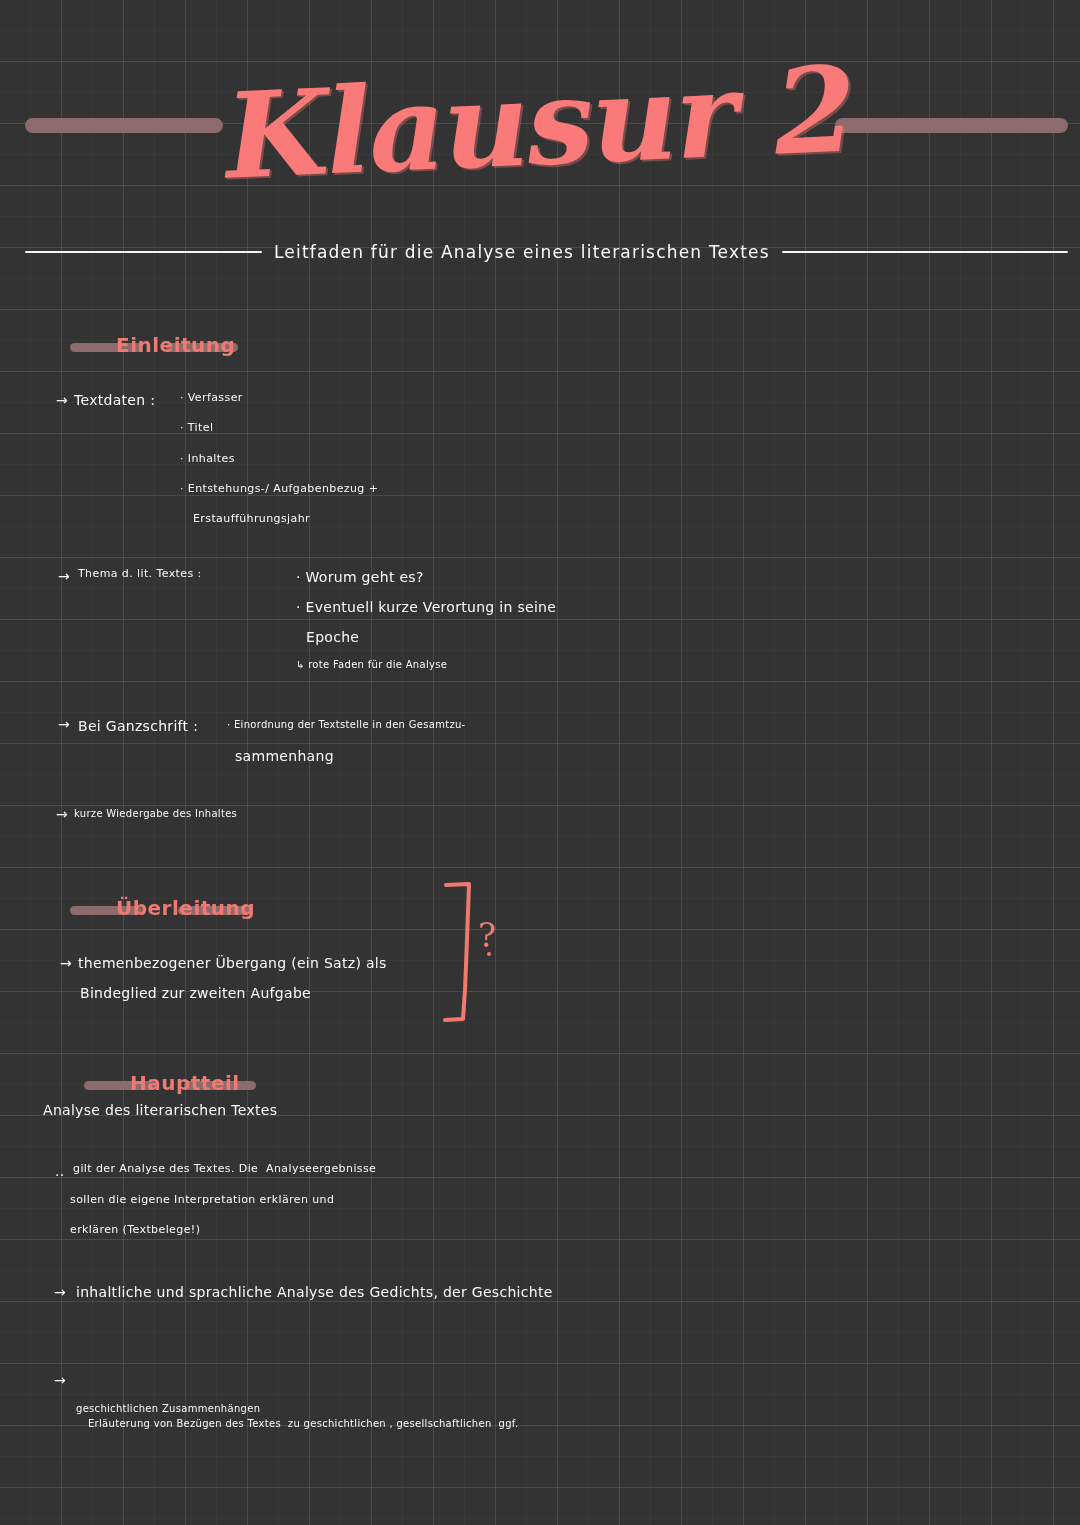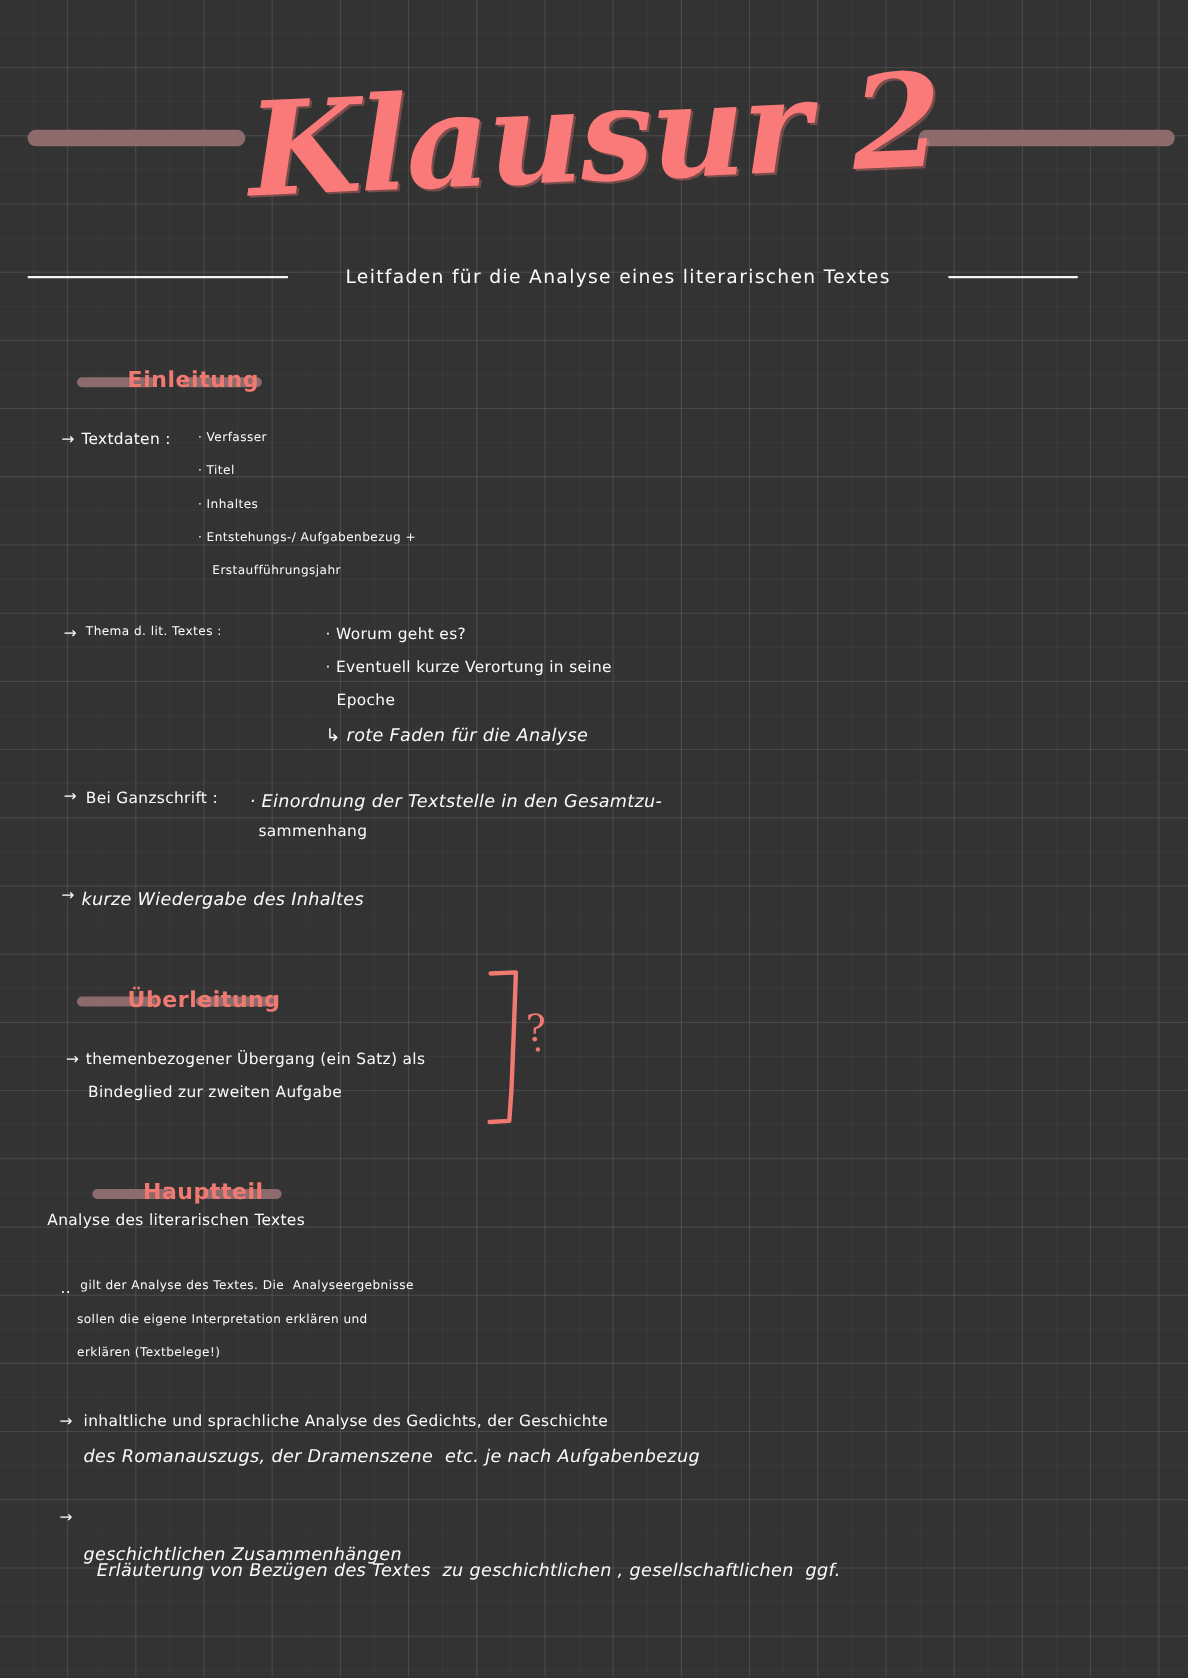--- a/index.html
+++ b/index.html
@@ -57,24 +57,23 @@
     letter-spacing: -2px;
     color: #f97a78;
     transform: rotate(-2.5deg);
     text-shadow: 2px 2px 0 rgba(249,122,120,0.35);
   }
 
   
   .subtitle-row {
     position: absolute;
     left: 0; top: 238px;
-    width: 992px; height: 28px;
+    width: 1080px; height: 28px;
     display: flex;
     align-items: center;
-    gap: 40px;
   }
   .rule {
     height: 2px;
     background: #f4f4f4;
     border-radius: 2px;
   }
   .rule.left  { width: 237px; margin-left: 25px; }
   .rule.right { flex: 1; margin-right: 12px; }
   .subtitle-text {
     font-family: "DejaVu Sans", sans-serif;
@@ -115,21 +114,21 @@
 
   
   .tx {
     position: absolute;
     font-family: "DejaVu Sans", sans-serif;
     color: #fafafa;
     white-space: pre;
   }
   .s15 { font-size: 11px; letter-spacing: 0.4px; }
   .s14 { font-size: 14px; letter-spacing: 0.3px; }
-  .s13 { font-size: 16px; letter-spacing: 0.3px; font-style: italic; }
+  .s13 { font-size: 10px; letter-spacing: 0.3px; }
 
   
   .bracket {
     position: absolute;
     left: 443px; top: 880px;
     width: 40px; height: 145px;
   }
   .qmark {
     position: absolute;
     left: 478px; top: 915px;
@@ -215,19 +214,18 @@
 
   <div class="tx s14" style="left:43px; top:1102px;">Analyse des literarischen Textes</div>
 
   <div class="tx s14" style="left:55px; top:1163px;">..</div>
   <div class="tx s15" style="left:73px; top:1162px;">gilt der Analyse des Textes. Die  Analyseergebnisse</div>
   <div class="tx s15" style="left:70px; top:1193px;">sollen die eigene Interpretation erklären und</div>
   <div class="tx s15" style="left:70px; top:1223px;">erklären (Textbelege!)</div>
 
   <div class="tx s14" style="left:54px; top:1284px;">→</div>
   <div class="tx s14" style="left:76px; top:1284px;">inhaltliche und sprachliche Analyse des Gedichts, der Geschichte</div>
-  <div class="tx s13" style="left:76px; top:1314px;">des Romanauszugs, der Dramenszene  etc. je nach Aufgabenbezug</div>
 
   <div class="tx s14" style="left:54px; top:1372px;">→</div>
   <div class="tx s13" style="left:88px; top:1374px;margin-top:44px;">Erläuterung von Bezügen des Textes  zu geschichtlichen , gesellschaftlichen  ggf.</div>
   <div class="tx s13" style="left:76px; top:1403px;">geschichtlichen Zusammenhängen</div>
 
 </div>
 
 </body></html>

